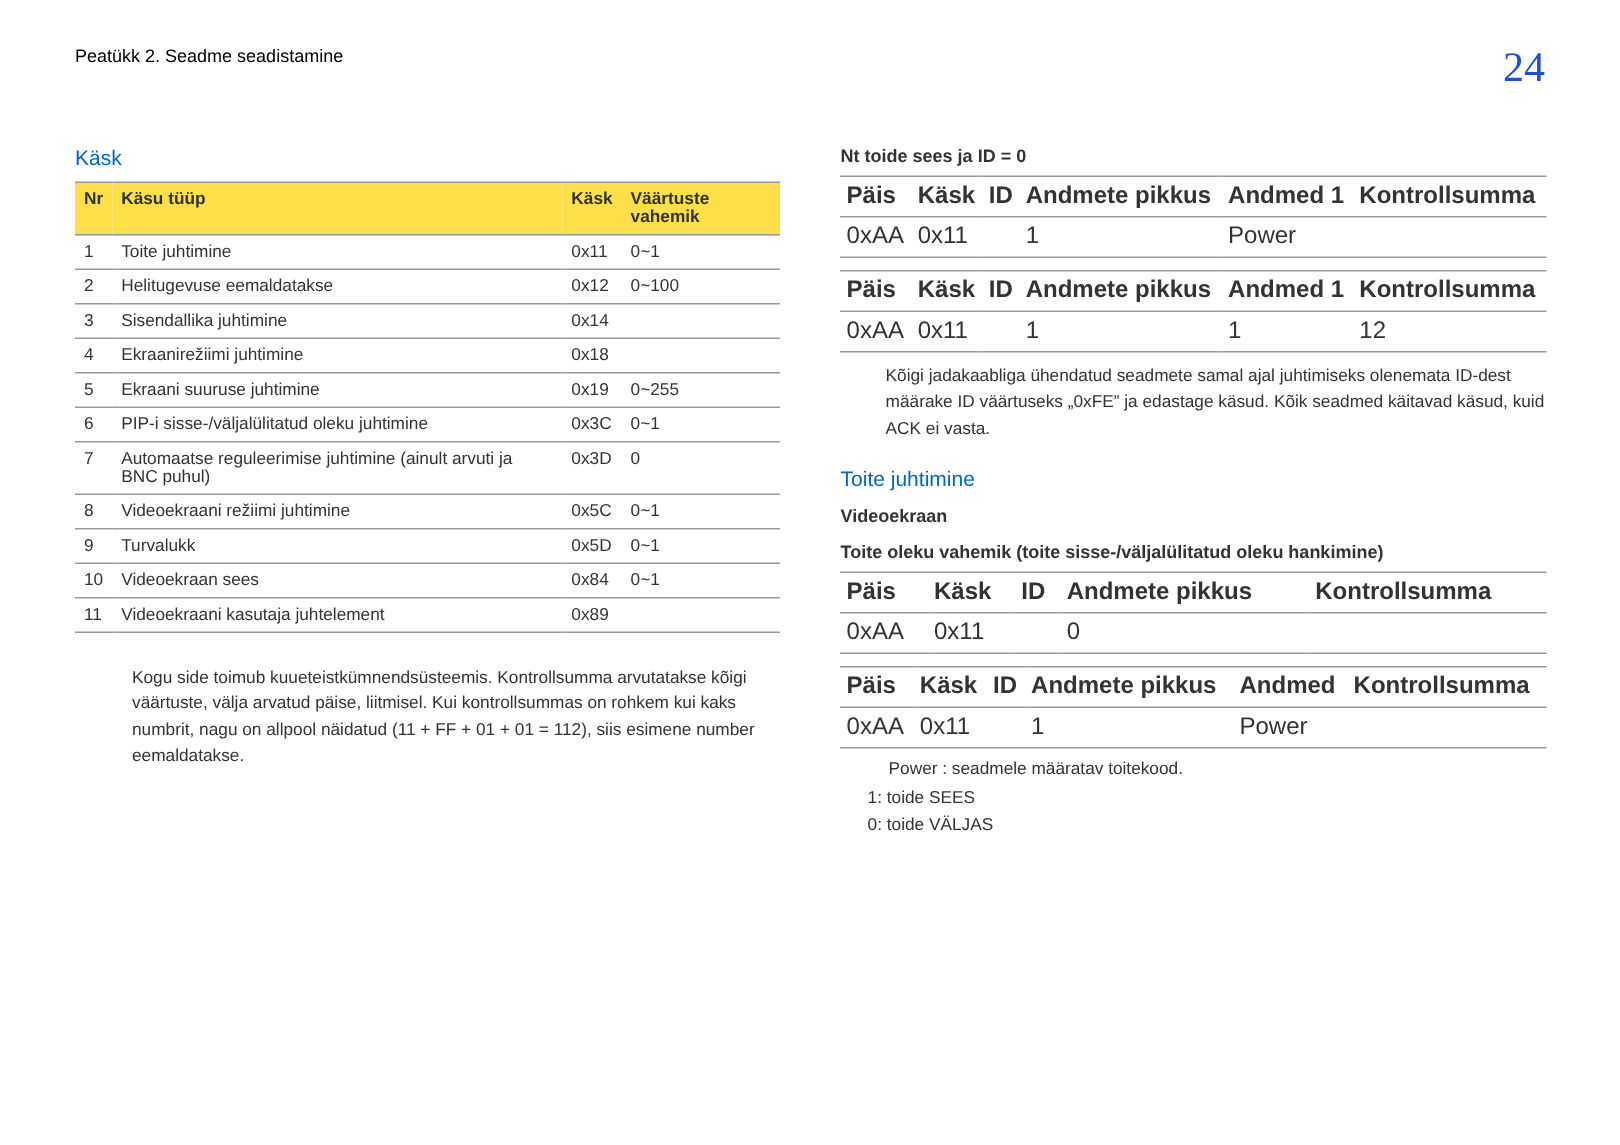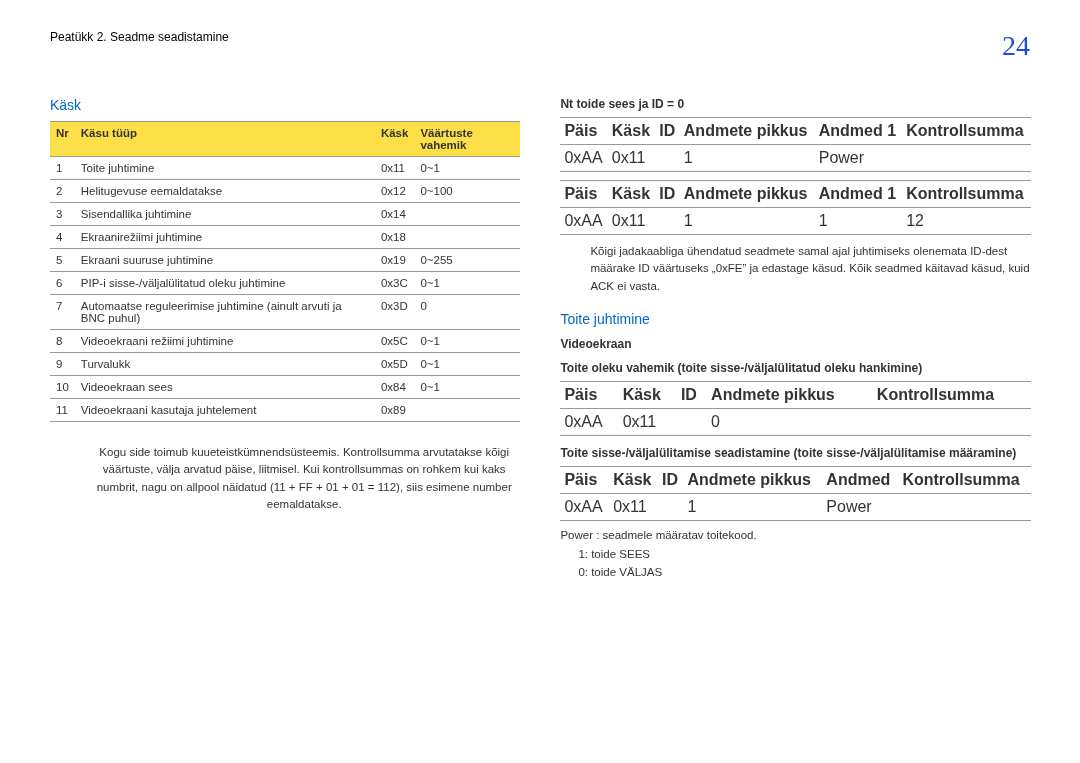--- a/index.html
+++ b/index.html
@@ -66,36 +66,36 @@
     border-bottom: 1px solid #999;
   }
   .teal-header th {
     background: #fde047;
   }
   .note {
     font-size: 11.5px;
     line-height: 1.5;
     margin-top: 22px;
     padding-left: 38px;
-    text-align: center;
   }
   .note-right {
     font-size: 11.5px;
     line-height: 1.5;
     margin-top: 6px;
     padding-left: 30px;
   }
   .func-line {
     font-size: 11.5px;
     margin-bottom: 8px;
     padding-left: 18px;
   }
   .power-note {
     font-size: 11.5px;
     margin-top: 6px;
+    margin-left: 32px;
   }
   .power-codes {
     font-size: 11.5px;
     padding-left: 18px;
     margin-top: 4px;
     line-height: 1.6;
   }
   .right-table th, .right-table td {
     font-size: 16px;
     padding: 4px 4px;
@@ -263,21 +263,20 @@
           <tr>
         <td>0xAA</td>
         <td>0x11</td>
         <td></td>
         <td>0</td>
         <td></td>
       </tr>
         </tbody>
     </table>
 
-    <div class="sub-title">Toite sisse-/väljalülitamise seadistamine (toite sisse-/väljalülitamise määramine)</div>
     <table class="right-table">
       <thead>
           <tr>
         <th>Päis</th>
         <th>Käsk</th>
         <th>ID</th>
         <th>Andmete pikkus</th>
         <th>Andmed</th>
         <th>Kontrollsumma</th>
       </tr>

